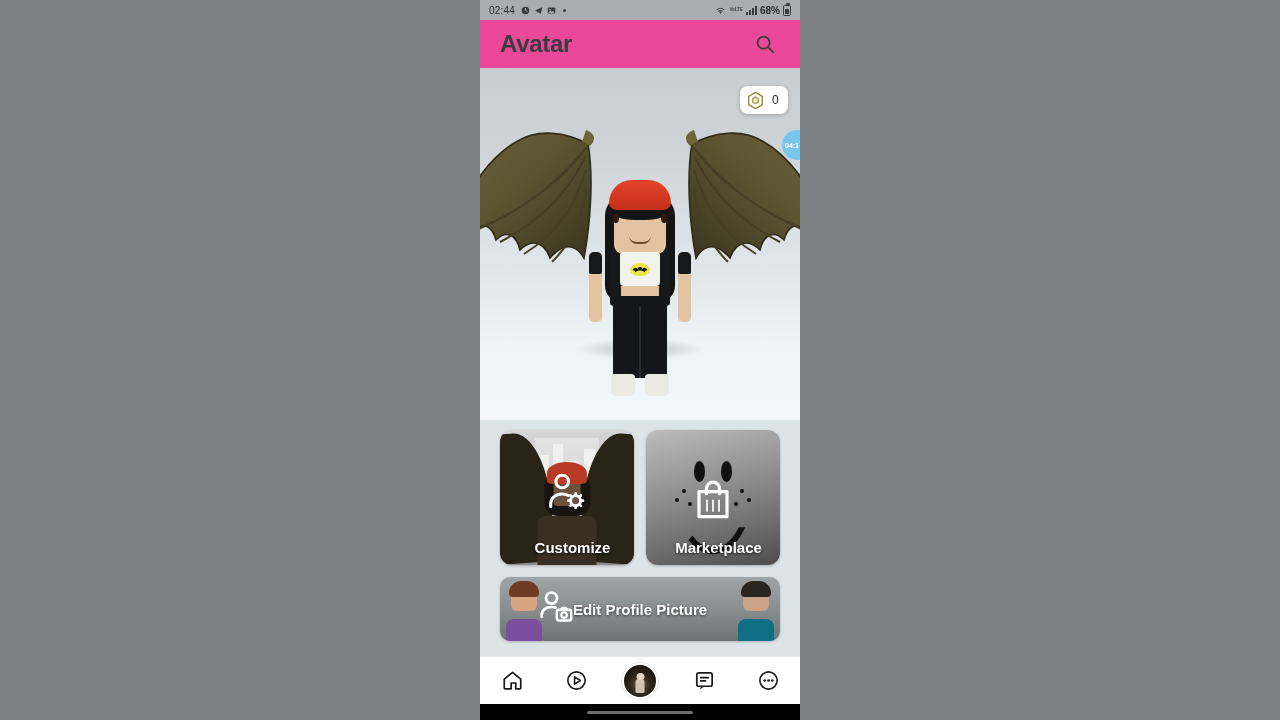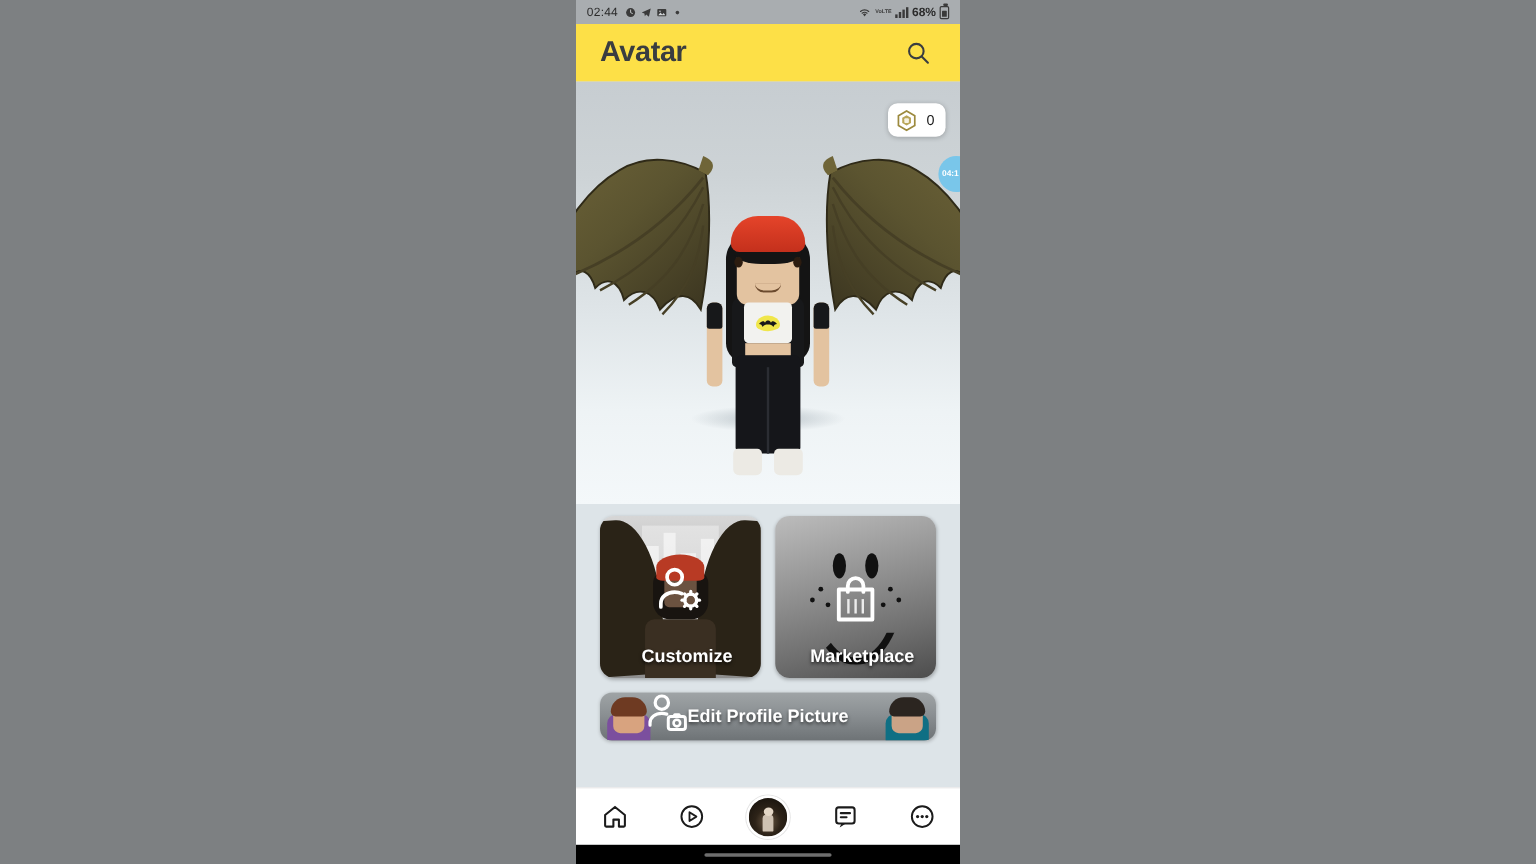--- a/index.html
+++ b/index.html
@@ -34,21 +34,21 @@
   .sb-sig i:nth-child(2){height:5px}
   .sb-sig i:nth-child(3){height:7px}
   .sb-sig i:nth-child(4){height:9px}
   .sb-volte { font-size:4.5px; line-height:4.5px; font-weight:700; text-align:center; color:#3a3a3a; }
   .sb-batt { width:8px; height:11px; border:1.2px solid #3a3a3a; border-radius:1.5px; position:relative; }
   .sb-batt::before{content:"";position:absolute;top:-2.6px;left:2px;width:4px;height:1.6px;background:#3a3a3a;border-radius:1px;}
   .sb-batt::after{content:"";position:absolute;left:0.6px;right:0.6px;bottom:0.6px;height:60%;background:#3a3a3a;border-radius:.5px;}
 
   
   .appbar {
-    height:48px; background:#fde047;
+    height:48px; background:#ec4899;
     display:flex; align-items:center; justify-content:space-between;
     padding:0 20px;
   }
   .appbar-title { font-size:24px; font-weight:700; color:#3a3d40; letter-spacing:-.3px; }
   .search-btn { width:30px; height:30px; display:flex; align-items:center; justify-content:center; }
 
   
   .avatar-stage {
     position:relative; height:352px;
     background:linear-gradient(180deg,#c7cdd1 0%,#cdd3d6 22%,#dfe5e8 55%,#eef3f5 78%,#f4f8fa 100%);
@@ -173,21 +173,21 @@
   .mp-eye.l { left:36%; top:23%; }
   .mp-eye.r { right:36%; top:23%; }
   .mp-smile { position:absolute; left:50%; transform:translateX(-50%); top:46%;
               width:58%; height:46%; border:6px solid #111; border-top-color:transparent;
               border-left-color:transparent; border-right-color:transparent;
               border-radius:0 0 50% 50%/0 0 100% 100%; }
   .mp-freck { position:absolute; width:4px; height:4px; border-radius:50%; background:#111; }
 
   
   .epp {
-    position:relative; margin:12px 20px 0 20px; height:40px; border-radius:10px; overflow:hidden;
+    position:relative; margin:12px 20px 0 20px; height:64px; border-radius:10px; overflow:hidden;
     background:linear-gradient(180deg,#9fa4a6 0%,#8b9093 45%,#6e7376 100%);
     box-shadow:0 1px 3px rgba(0,0,0,.22);
     display:flex; align-items:center; justify-content:center;
   }
   .epp-label { color:#fff; font-size:15px; font-weight:700; text-shadow:0 1px 3px rgba(0,0,0,.6); z-index:6; }
   .epp-icon { position:absolute; left:38px; top:50%; transform:translateY(-50%); z-index:6; }
   .epp-av { position:absolute; top:0; bottom:0; width:48px; z-index:3; }
   .epp-av.left { left:0; }
   .epp-av.right { right:0; }
   .epp-av-head { position:absolute; left:50%; transform:translateX(-50%); top:8px; width:26px; height:26px; border-radius:6px; }

